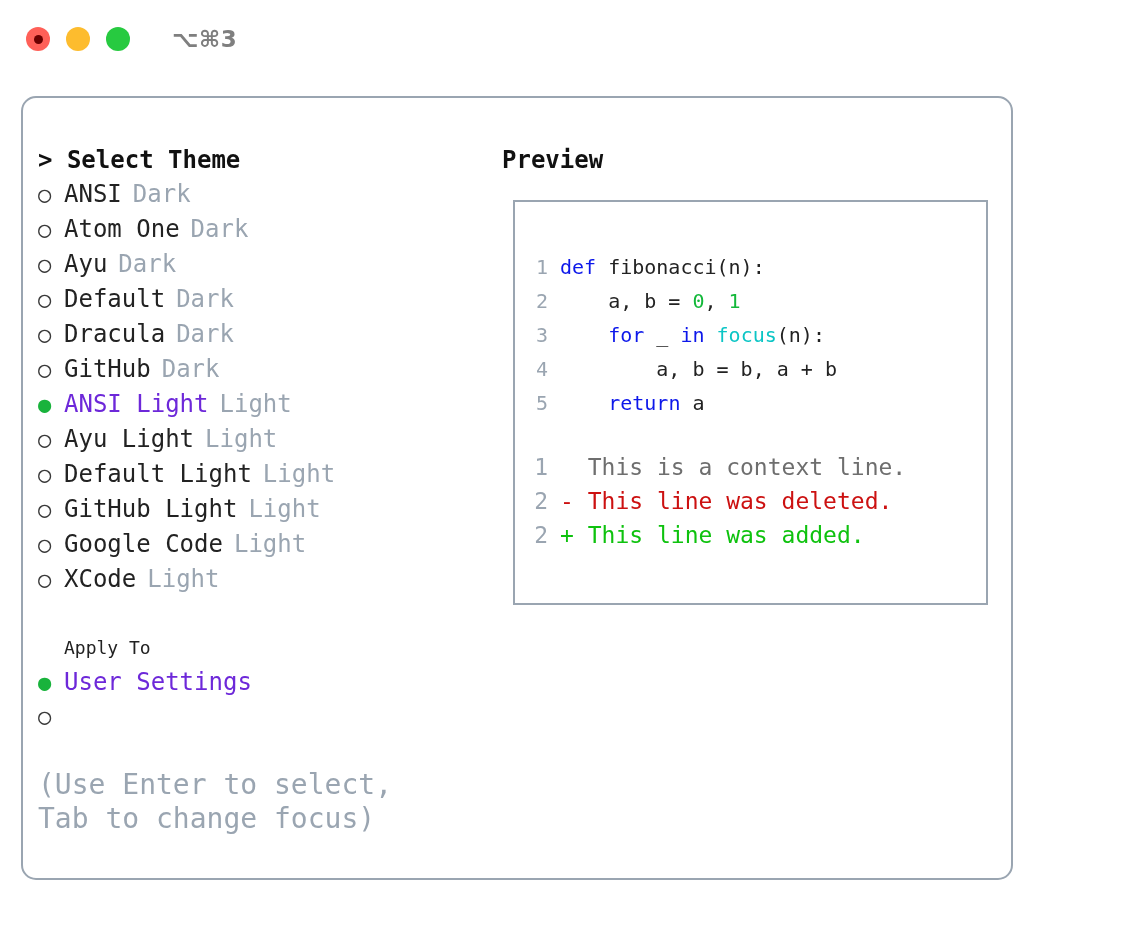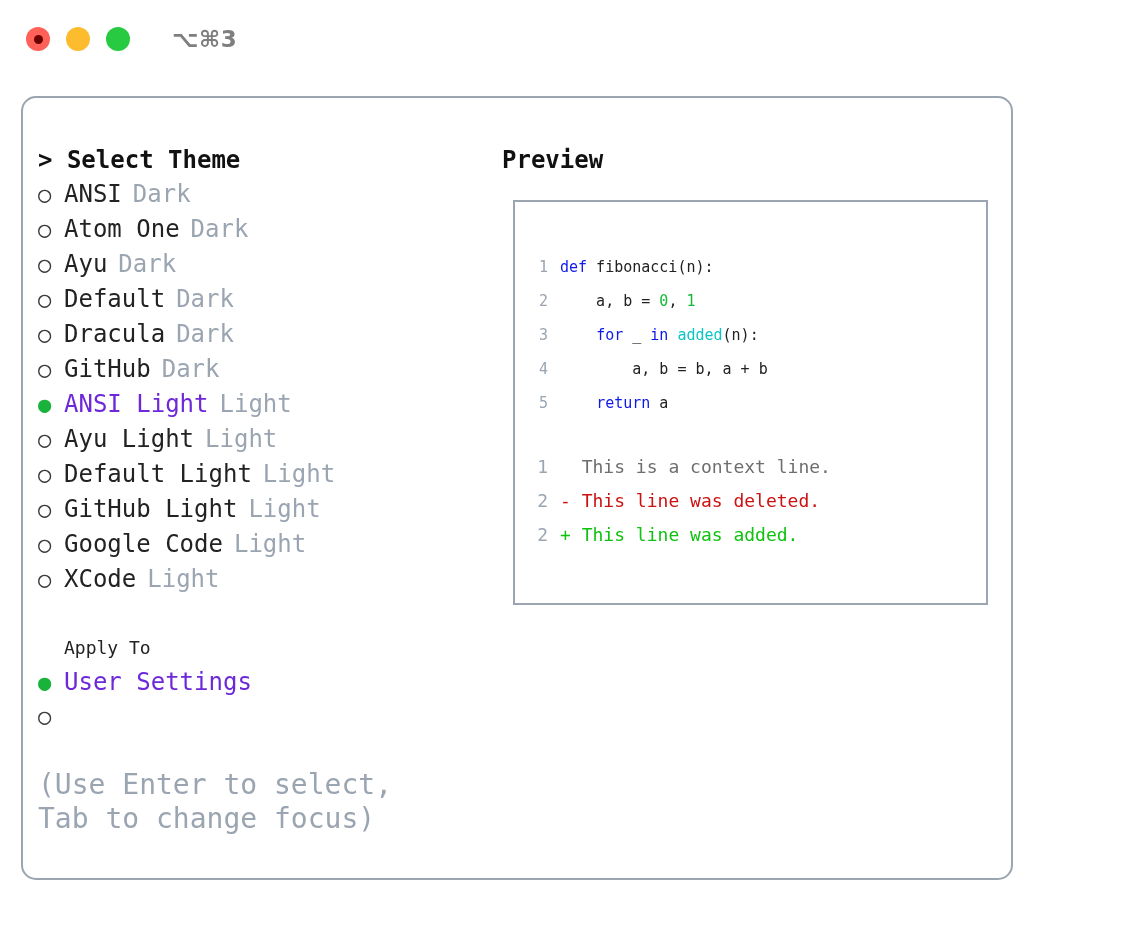--- a/index.html
+++ b/index.html
@@ -155,21 +155,21 @@
     box-sizing: border-box;
     background: #ffffff;
   }
   .code-area {
     position: absolute;
     left: 9px;
     top: 48px;
     right: 6px;
   }
   .code-line {
-    font-size: 15px;
+    font-size: 20px;
     line-height: 34px;
     white-space: pre;
     color: #222222;
   }
   .lineno {
     color: #9aa5b1;
     display: inline-block;
     width: 24px;
     text-align: right;
     margin-right: 12px;
@@ -179,21 +179,21 @@
   .tok-num  { color: #13b83a; }
   .tok-plain{ color: #222222; }
 
   .diff-area {
     position: absolute;
     left: 9px;
     top: 248px;
     right: 6px;
   }
   .diff-line {
-    font-size: 18px;
+    font-size: 23px;
     line-height: 34px;
     white-space: pre;
   }
   .diff-ctx { color: #6e6e6e; }
   .diff-del { color: #cc1111; }
   .diff-add { color: #0ec20e; }
 </style>
 </head>
 <body>
 
@@ -242,21 +242,21 @@
       <div class="hint">(Use Enter to select, Tab to change focus)</div>
     </div>
 
     <div class="right-col">
       <div class="heading">Preview</div>
 
       <div class="preview-panel">
         <div class="code-area" id="code-area">
             <div class="code-line"><span class="lineno">1</span><span class="tok-kw">def</span><span class="tok-plain"> fibonacci(n):</span></div>
             <div class="code-line"><span class="lineno">2</span><span class="tok-plain">    a, b = </span><span class="tok-num">0</span><span class="tok-plain">, </span><span class="tok-num">1</span></div>
-            <div class="code-line"><span class="lineno">3</span><span class="tok-plain">    </span><span class="tok-kw">for</span><span class="tok-plain"> _ </span><span class="tok-kw">in</span><span class="tok-plain"> </span><span class="tok-fn">added</span><span class="tok-plain">(n):</span></div>
+            <div class="code-line"><span class="lineno">3</span><span class="tok-plain">    </span><span class="tok-kw">for</span><span class="tok-plain"> _ </span><span class="tok-kw">in</span><span class="tok-plain"> </span><span class="tok-fn">focus</span><span class="tok-plain">(n):</span></div>
             <div class="code-line"><span class="lineno">4</span><span class="tok-plain">        a, b = b, a + b</span></div>
             <div class="code-line"><span class="lineno">5</span><span class="tok-plain">    </span><span class="tok-kw">return</span><span class="tok-plain"> a</span></div>
           </div>
         <div class="diff-area" id="diff-area">
             <div class="diff-line"><span class="lineno">1</span><span class="diff-ctx">  </span><span class="diff-ctx">This is a context line.</span></div>
             <div class="diff-line"><span class="lineno">2</span><span class="diff-del">- </span><span class="diff-del">This line was deleted.</span></div>
             <div class="diff-line"><span class="lineno">2</span><span class="diff-add">+ </span><span class="diff-add">This line was added.</span></div>
           </div>
       </div>
     </div>

